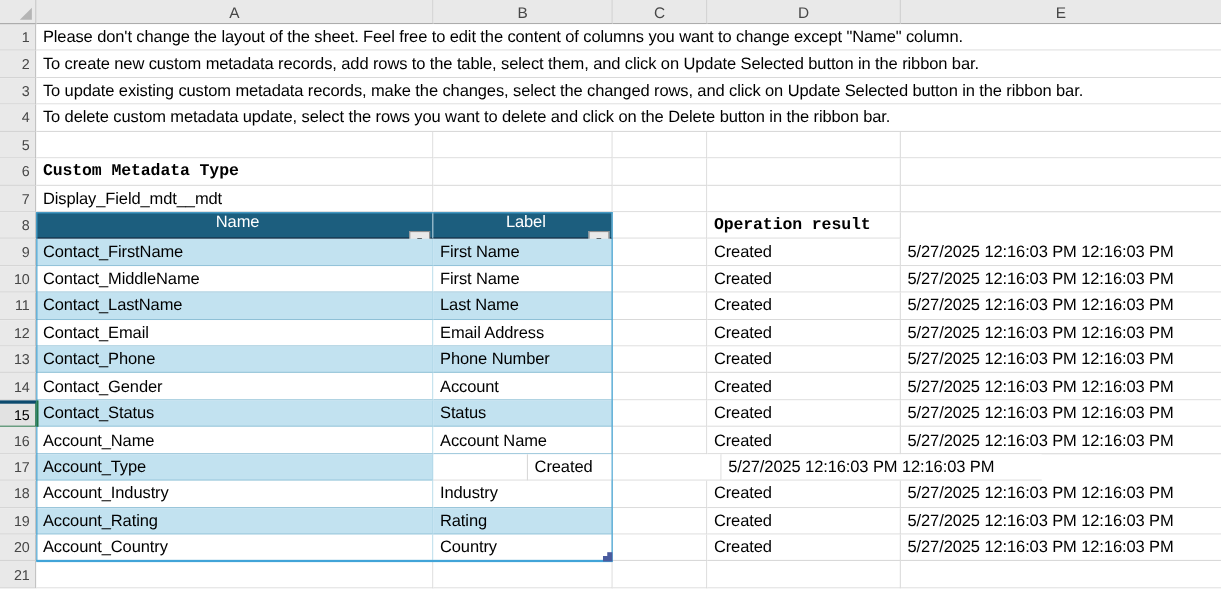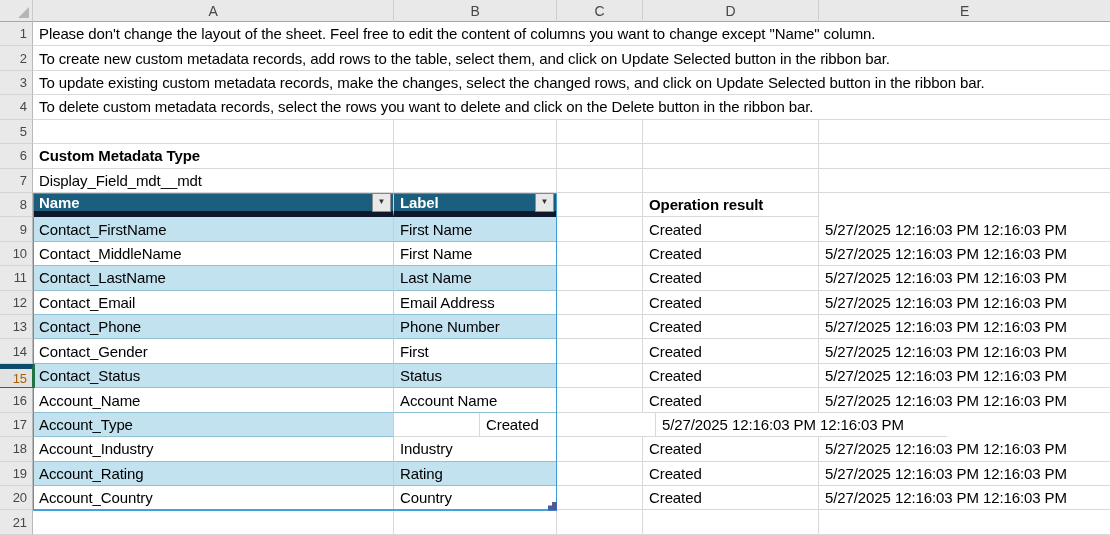--- a/index.html
+++ b/index.html
@@ -37,45 +37,46 @@
   
   .r { display: flex; height: 24.4286px; }
   .rh {
     width: 33px; flex: 0 0 33px;
     display: flex; align-items: center; justify-content: flex-end;
     padding-right: 5px;
     background: #E9E9E9; color: #474747; font-size: 13px;
     border-right: 1px solid #B9B9B9; border-bottom: 1px solid #D4D4D4;
   }
   .rh.active {
-    background: #E2E2E2; color: #a16207;
-    border-top: 5px solid #0c4a6e;
+    background: #E2E2E2; color: #000000;
+    border-top: 3px solid #0c4a6e;
     border-bottom: 1px solid #217346;
     border-right-color: #217346;
   }
   .cell {
     display: flex; align-items: center;
     padding-left: 6px;
     font-size: 15px; color: #000;
     white-space: nowrap; overflow: visible;
     border-right: 1px solid #D9D9D9; border-bottom: 1px solid #D9D9D9;
     background: #fff;
   }
   .w-a { width: 361px; flex: 0 0 361px; }
   .w-b { width: 163px; flex: 0 0 163px; }
   .w-c { width: 86px;  flex: 0 0 86px; }
   .w-d { width: 176px; flex: 0 0 176px; }
   .w-e { width: 291px; flex: 0 0 291px; border-right: none; }
   .w-span { width: 1077px; flex: 0 0 1077px; border-right: none; text-align: center; }
-  .bold { font-weight: bold; }
+  .bold { font-weight: bold; font-family: Liberation Mono, monospace; }
   
   .th {
-    background: #1C5E7E; color: #ffffff; font-weight: bold;
+    background: #1C5E7E; color: #ffffff; font-weight: normal;
     border-right: 1px solid #BFD9E6;
-    border-bottom: 6px solid #0f172a;
+    border-bottom: 1px solid #0f172a;
+    flex-direction: column;
   }
   .dd-btn {
     width: 19px; height: 19px; flex: 0 0 19px;
     margin-left: auto; margin-right: 2px;
     background: #E9E9E9; border: 1px solid #8F8F8F;
     display: flex; align-items: center; justify-content: center;
     cursor: pointer;
   }
   .dd-btn .arr { font-size: 8px; color: #333; line-height: 1; letter-spacing: 0; }
   .tc { border-bottom: 1px solid #8FC0D6; border-right: 1px solid #AFD7E7; }
@@ -124,21 +125,21 @@
   <div class="r">
     <div class="rh">2</div>
     <div class="cell w-span">To create new custom metadata records, add rows to the table, select them, and click on Update Selected button in the ribbon bar.</div>
   </div>
   <div class="r">
     <div class="rh">3</div>
     <div class="cell w-span">To update existing custom metadata records, make the changes, select the changed rows, and click on Update Selected button in the ribbon bar.</div>
   </div>
   <div class="r">
     <div class="rh">4</div>
-    <div class="cell w-span">To delete custom metadata records, select the rows you want to delete and click on the Delete button in the ribbon bar.</div>
+    <div class="cell w-span">To delete custom metadata update, select the rows you want to delete and click on the Delete button in the ribbon bar.</div>
   </div>
 
   <div class="r">
     <div class="rh">5</div>
     <div class="cell w-a"></div>
     <div class="cell w-b"></div>
     <div class="cell w-c"></div>
     <div class="cell w-d"></div>
     <div class="cell w-e"></div>
   </div>
@@ -215,21 +216,21 @@
     <div class="rh">13</div>
     <div class="cell w-a tc band">Contact_Phone</div>
     <div class="cell w-b tc band">Phone Number</div>
     <div class="cell w-c"></div>
     <div class="cell w-d">Created</div>
     <div class="cell w-e">5/27/2025 12:16:03 PM 12:16:03 PM</div>
   </div>
   <div class="r">
     <div class="rh">14</div>
     <div class="cell w-a tc">Contact_Gender</div>
-    <div class="cell w-b tc">First</div>
+    <div class="cell w-b tc">Account</div>
     <div class="cell w-c"></div>
     <div class="cell w-d">Created</div>
     <div class="cell w-e">5/27/2025 12:16:03 PM 12:16:03 PM</div>
   </div>
   <div class="r">
     <div class="rh active">15</div>
     <div class="cell w-a tc band">Contact_Status</div>
     <div class="cell w-b tc band">Status</div>
     <div class="cell w-c"></div>
     <div class="cell w-d">Created</div>

